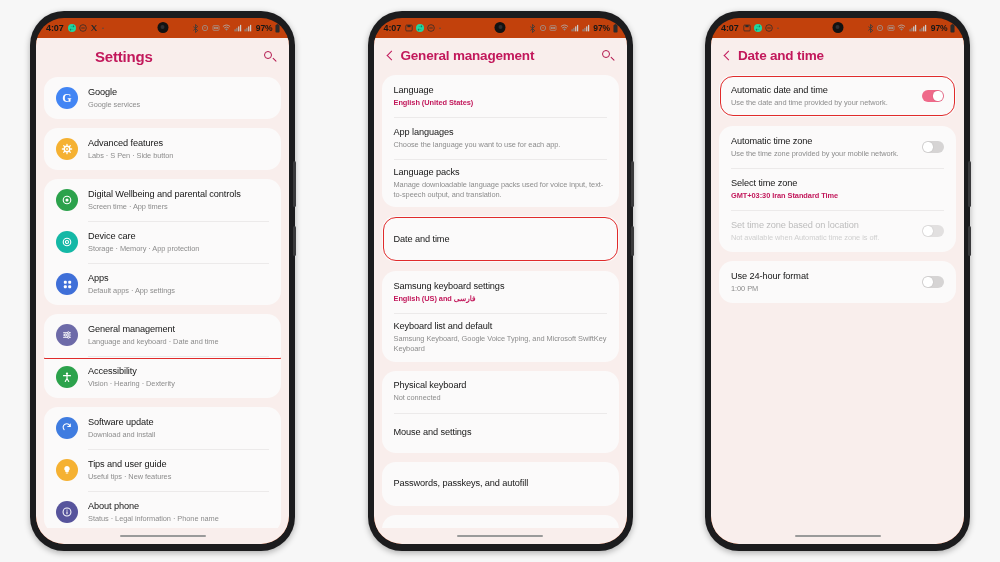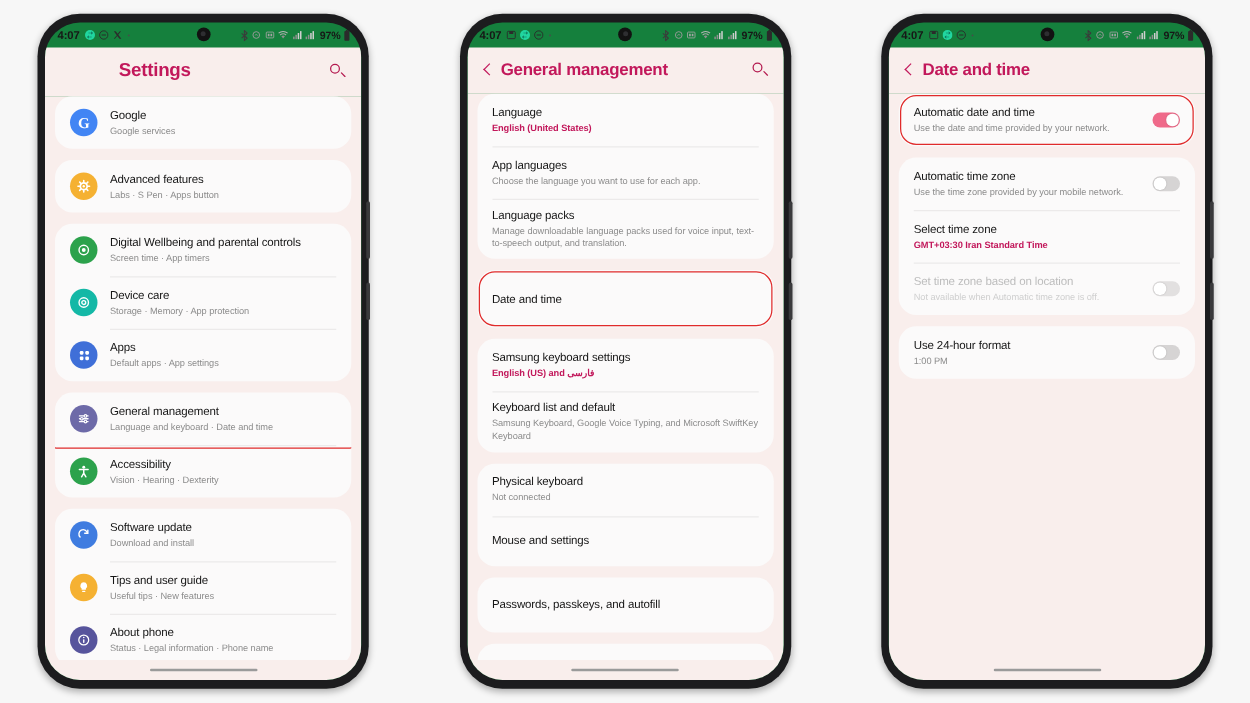--- a/index.html
+++ b/index.html
@@ -54,21 +54,21 @@
     width: 3px;
     height: 30px;
     background: #3a3a3c;
     border-radius: 2px;
   }
 
   .screen {
     position: relative;
     width: 100%;
     height: 100%;
-    background: #15803d;
+    background: #c2410c;
     border-radius: 28px;
     overflow: hidden;
     display: flex;
     flex-direction: column;
   }
 
   
   .statusbar {
     position: relative;
     height: 20px;
@@ -401,21 +401,21 @@
               <svg width="12" height="12" viewBox="0 0 14 14">
                   <circle cx="7" cy="7" r="3.2" fill="none" stroke="#fff" stroke-width="1.6"></circle>
                   <circle cx="7" cy="7" r="1.1" fill="#fff"></circle>
                   <g stroke="#fff" stroke-width="1.5" stroke-linecap="round">
                     <path d="M7 1.6v1.4M7 11v1.4M1.6 7h1.4M11 7h1.4M3.2 3.2l1 1M9.8 9.8l1 1M10.8 3.2l-1 1M4.2 9.8l-1 1"></path>
                   </g>
                 </svg>
             </div>
             <div class="rtext">
               <div class="rtitle">Advanced features</div>
-              <div class="rsub">Labs  ·  S Pen  ·  Apps button</div>
+              <div class="rsub">Labs  ·  S Pen  ·  Side button</div>
             </div>
           </div>
         </div>
 
         <div class="card">
           <div class="row with-icon">
             <div class="ricon" style="background:#2ca24c">
               <svg width="12" height="12" viewBox="0 0 14 14">
                   <circle cx="7" cy="7" r="4.4" fill="none" stroke="#fff" stroke-width="1.3"></circle>
                   <circle cx="7" cy="7" r="1.8" fill="#fff"></circle>

